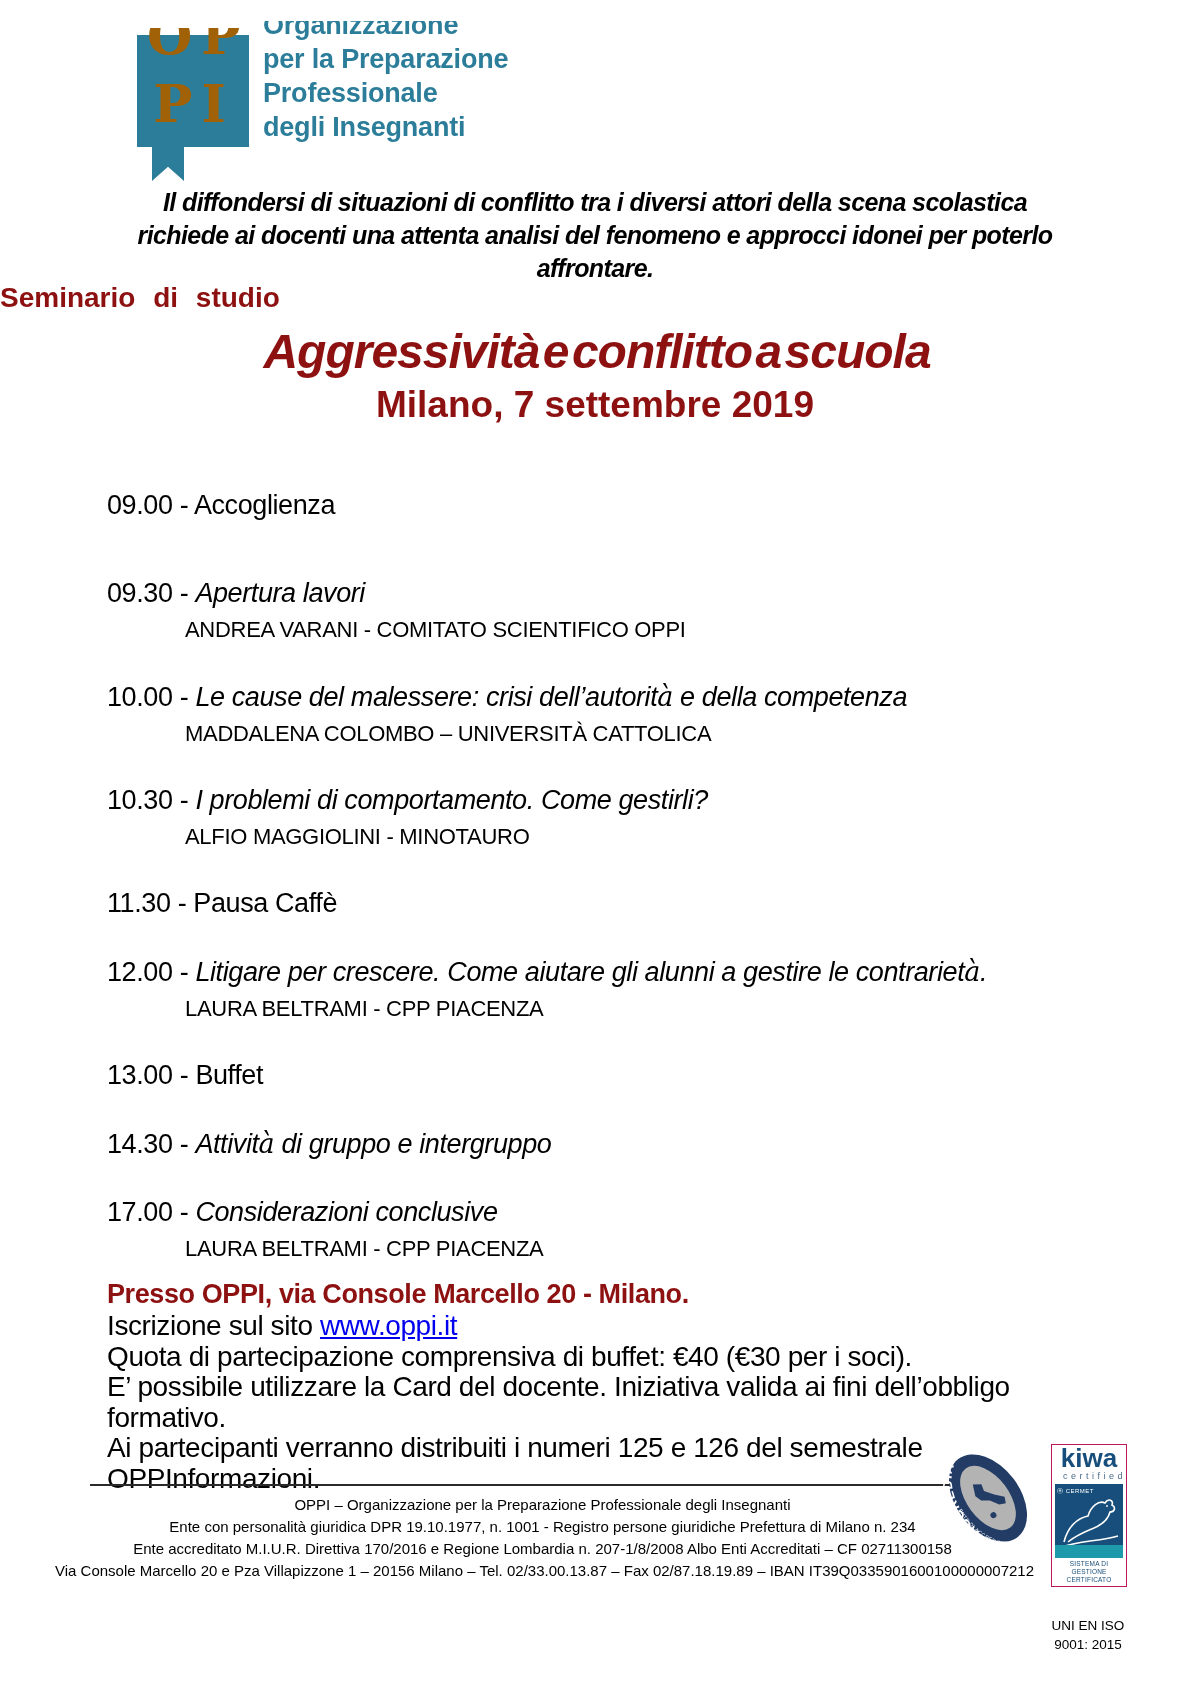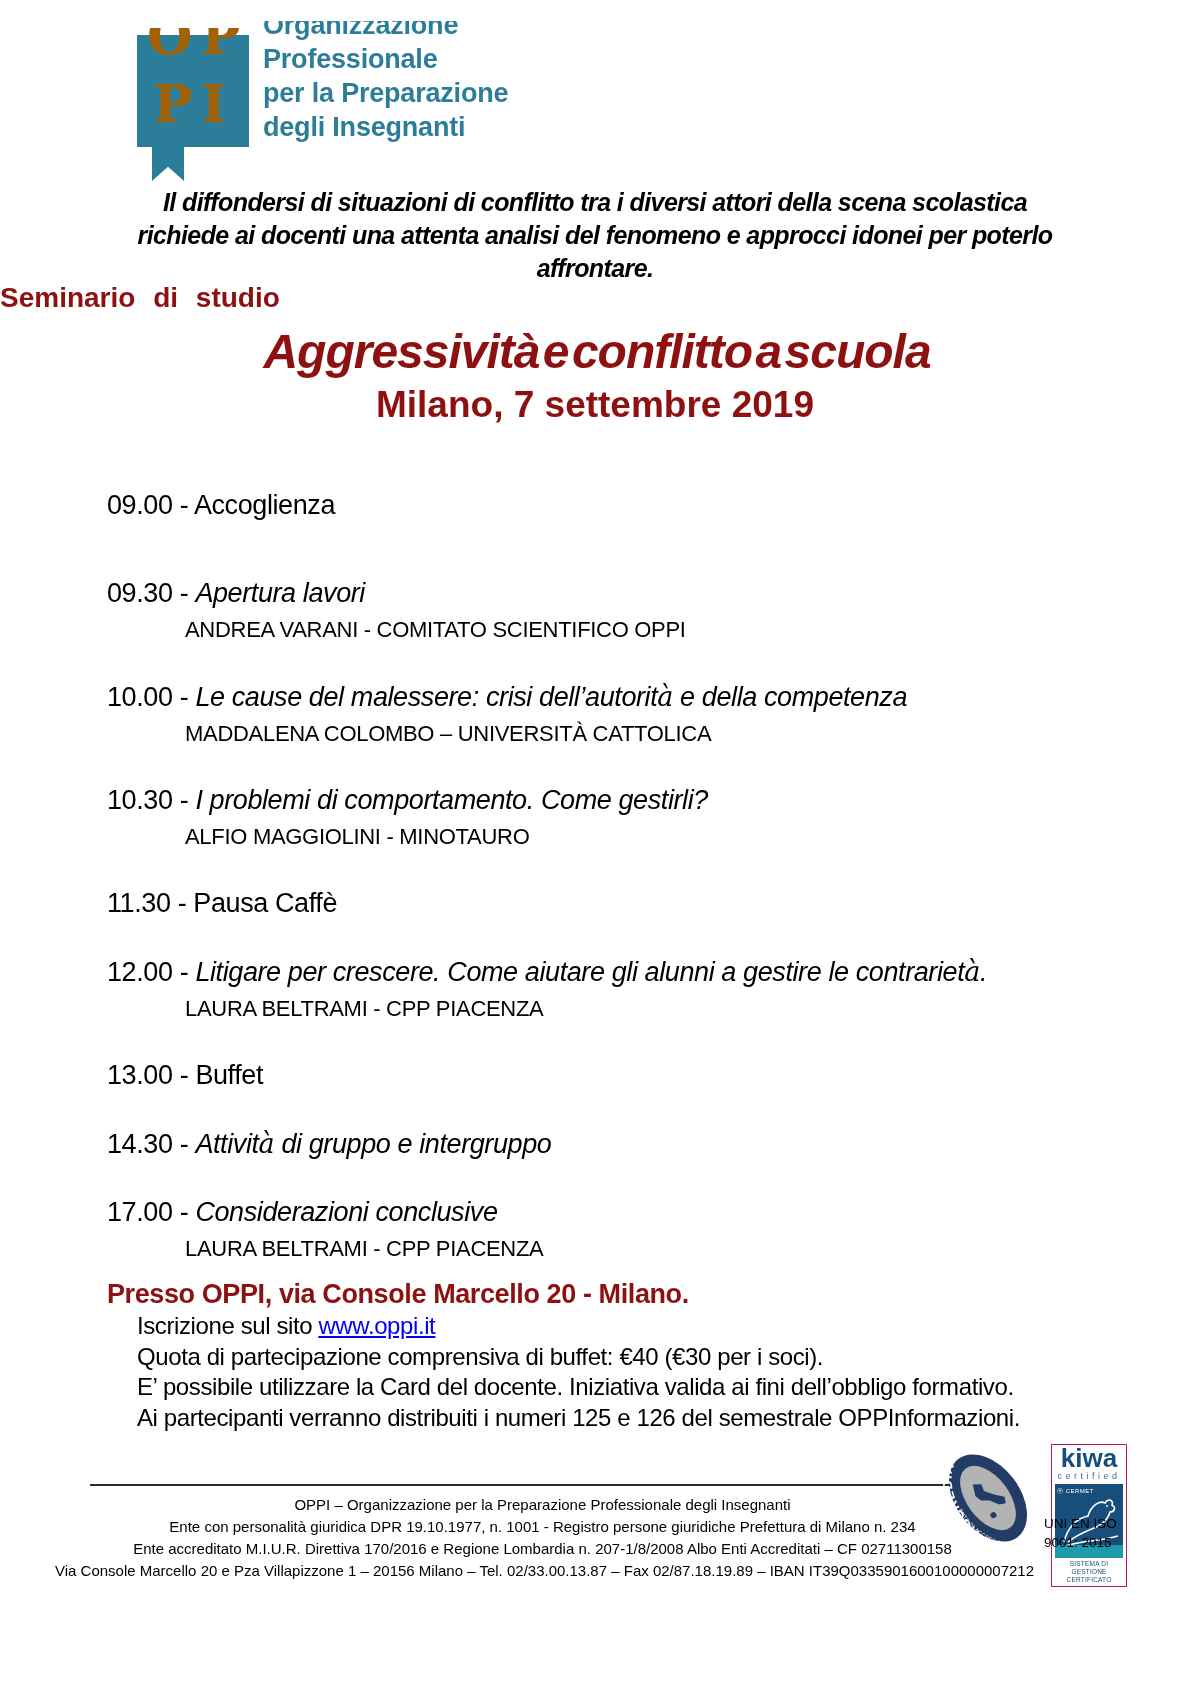--- a/index.html
+++ b/index.html
@@ -41,55 +41,55 @@
   .schedule{position:absolute;left:107px;top:490px;width:1010px;}
   .session{margin-bottom:37px;}
   .session:first-child{margin-bottom:57px;}
   .session-line{font-size:27px;line-height:31px;letter-spacing:-0.4px;}
   .stitle.it{font-style:italic;}
   .sub-serif{font-family:"DejaVu Serif",serif;}
   .speaker{padding-left:78px;font-size:22px;line-height:29px;margin-top:6px;letter-spacing:-0.3px;}
   
   .info{position:absolute;left:107px;top:1278px;width:1010px;}
   .venue{color:var(--dark-red);font-weight:700;font-size:27px;line-height:33px;letter-spacing:-0.4px;}
-  .info-line{font-size:24px;line-height:30.5px;letter-spacing:-0.4px;margin-left:30px;}
+  .info-line{font-size:28px;line-height:30.5px;letter-spacing:-0.4px;}
   .ilink{color:var(--link-blue);text-decoration:underline;}
   
   .footer-divider{position:absolute;left:90px;top:1484px;width:902px;height:0;border-top:2px solid #2a2a2a;}
   .footer-lines{position:absolute;left:55px;top:1494px;width:975px;text-align:center;
     font-size:15px;line-height:22px;color:#000;}
   .footer-line{white-space:nowrap;}
   .flink{color:var(--link-blue);text-decoration:underline;}
   
   .accredia{position:absolute;left:932px;top:1432px;}
   
   .kiwa{position:absolute;left:1051px;top:1444px;width:74px;background:#fff;
     border:1px solid #be185d;text-align:center;padding:1px 0 2px 0;}
   .kiwa-word{color:var(--kiwa-blue);font-weight:700;font-size:26px;line-height:25px;letter-spacing:0px;}
-  .kiwa-cert{color:#4a6d8c;font-size:9px;letter-spacing:3.5px;line-height:11px;}
+  .kiwa-cert{color:#4a6d8c;font-size:9px;letter-spacing:3.5px;line-height:11px;text-align:right;}
   .kiwa-box{position:relative;margin:2px 3px 2px 3px;height:74px;background:var(--kiwa-blue);}
   .kiwa-band{position:absolute;left:0;bottom:0;width:100%;height:13px;background:var(--kiwa-teal);}
   .cermet{position:absolute;left:2px;top:3px;color:#fff;font-size:6px;letter-spacing:0.5px;}
   .kiwa-caption{color:var(--kiwa-blue);font-size:6.5px;line-height:8px;letter-spacing:0.2px;}
-  .iso-text{position:absolute;left:1044px;top:1514px;width:88px;text-align:left;
+  .iso-text{position:absolute;left:1044px;top:1616px;width:88px;text-align:center;
     font-size:13.5px;line-height:19px;color:#000;}
 </style>
 </head>
 <body>
 
 <div class="logo-mark">
   <div class="logo-square"></div>
   <div class="logo-row logo-row1">OP</div>
   <div class="logo-row logo-row2">PI</div>
   <div class="logo-ribbon"></div>
 </div>
 <div class="logo-text">
   <div class="cropped">Organizzazione</div>
+  <div>per la Preparazione</div>
   <div>Professionale</div>
-  <div>per la Preparazione</div>
   <div>degli Insegnanti</div>
 </div>
 
 <div class="intro">Il diffondersi di situazioni di conflitto tra i diversi attori della scena scolastica richiede ai docenti una attenta analisi del fenomeno e approcci idonei per poterlo affrontare.</div>
 
 <div class="kicker">Seminario di studio</div>
 <div class="main-title">Aggressività e conflitto a scuola</div>
 <div class="date-line">Milano, 7 settembre 2019</div>
 
 <div class="schedule">

